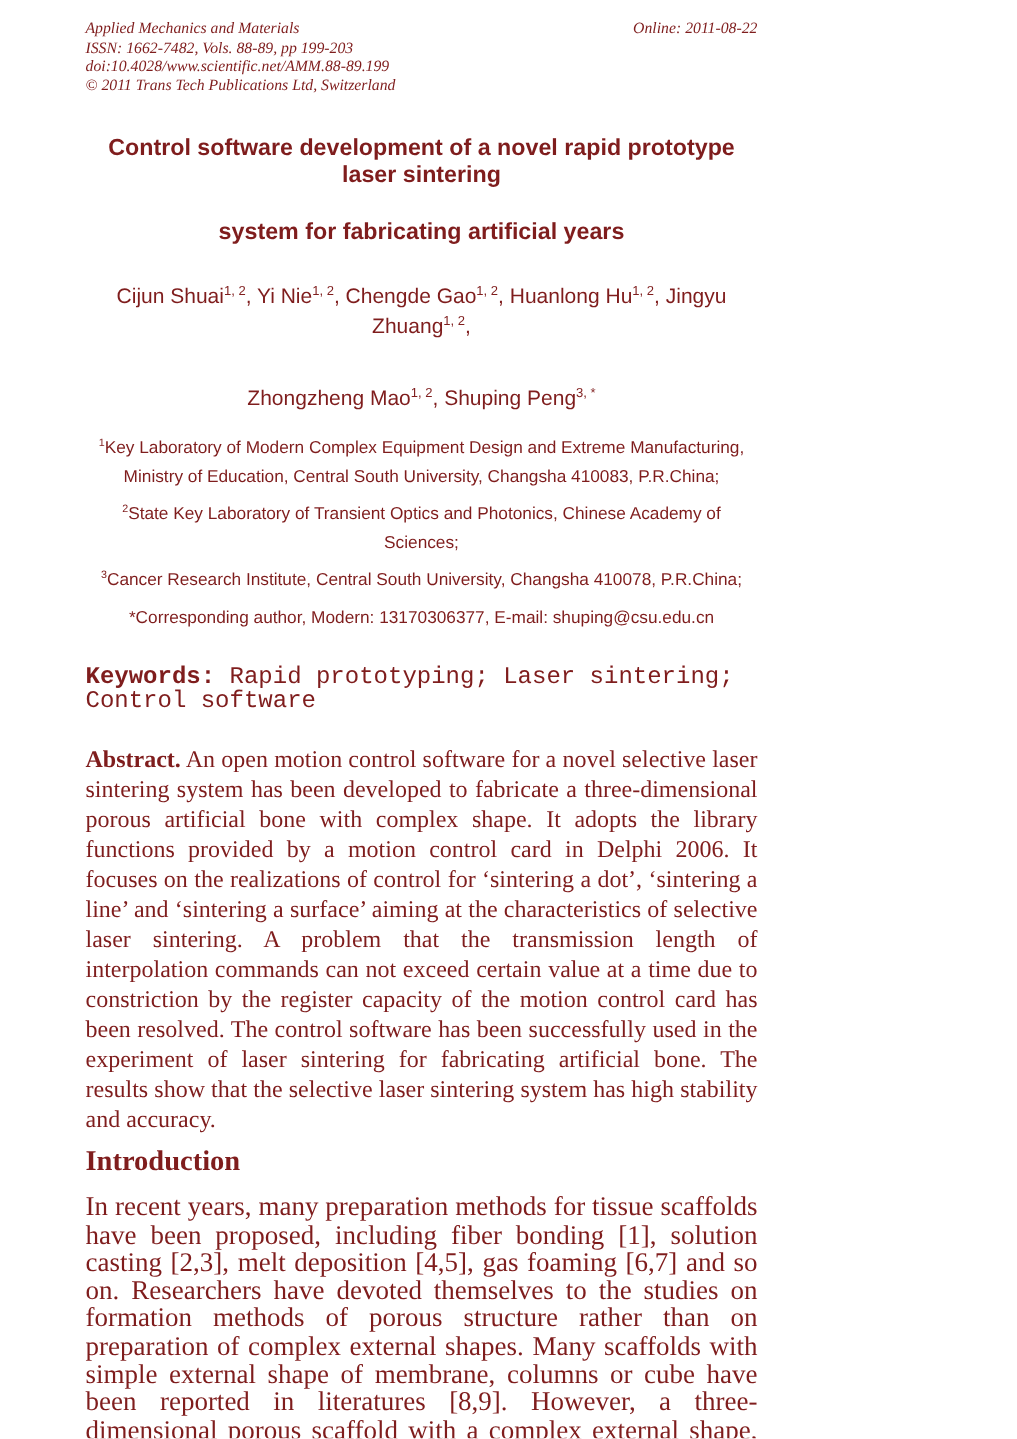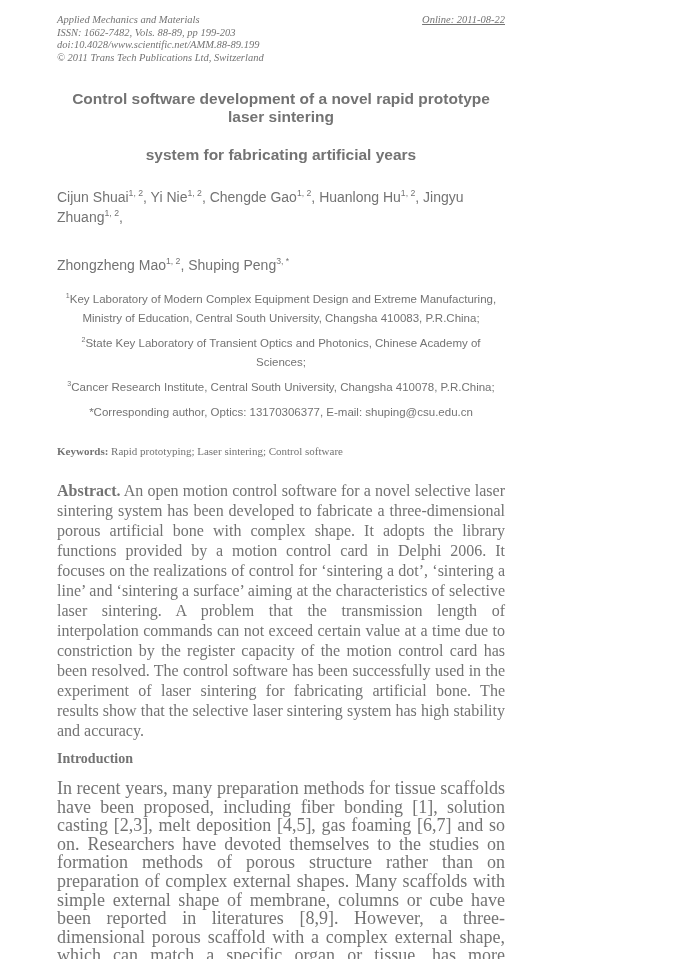--- a/index.html
+++ b/index.html
@@ -2,86 +2,87 @@
 <html><head>
 <meta charset="utf-8">
 <style>
   * { margin: 0; padding: 0; box-sizing: border-box; }
   html, body { background: #ffffff; }
   .page {
     position: relative;
     width: 564px;
     height: 959px;
     background: #ffffff;
-    color: #737373;
+    color: #7f1d1d;
     padding: 14px 59px 0 57px;
     overflow: hidden;
   }
   
   .header-row {
     display: flex;
     justify-content: space-between;
     align-items: flex-start;
     font-family: "Liberation Serif", serif;
     font-style: italic;
     font-size: 10.5px;
     line-height: 12.5px;
   }
   .header-left div { white-space: nowrap; }
-  .header-right { white-space: nowrap; text-decoration: underline; }
+  .header-right { white-space: nowrap; }
   
   .title-block {
     margin-top: 26px;
     text-align: center;
     font-family: "Liberation Sans", sans-serif;
     font-weight: bold;
     font-size: 15.5px;
     line-height: 18px;
   }
   .title-line2 { margin-top: 20px; }
   
   .authors {
     margin-top: 23px;
+    text-align: center;
     font-family: "Liberation Sans", sans-serif;
     font-size: 14px;
     line-height: 20px;
   }
   .authors-line2 { margin-top: 28px; }
   sup { font-size: 0.62em; vertical-align: super; line-height: 0; }
   
   .affiliations {
     margin-top: 15px;
     text-align: center;
     font-family: "Liberation Sans", sans-serif;
     font-size: 11.5px;
     line-height: 19px;
   }
   .affiliation { margin-bottom: 6px; }
   .affiliation:last-child { margin-bottom: 0; }
   
   .keywords {
     margin-top: 21px;
-    font-family: Liberation Serif, serif;
-    font-size: 11px;
+    font-family: Liberation Mono, monospace;
+    font-size: 16px;
     line-height: 16px;
   }
   .keywords .kw-label { font-weight: bold; }
   
   .abstract {
     margin-top: 22px;
     font-family: "Liberation Serif", serif;
     font-size: 16px;
     line-height: 20px;
     text-align: justify;
   }
   .abstract .abs-label { font-weight: bold; }
   .section-heading {
     margin-top: 9px;
     font-family: "Liberation Serif", serif;
-    font-size: 14px;
+    font-size: 19px;
     font-weight: bold;
     line-height: 18px;
   }
   .section-body {
     margin-top: 11px;
     font-family: "Liberation Serif", serif;
     font-size: 18px;
     line-height: 18.6px;
     text-align: justify;
   }
@@ -108,21 +109,21 @@
 
   <div class="authors">
     <div class="authors-line1"><span class="author"><span>Cijun Shuai</span><sup>1, 2</sup><span>, </span></span><span class="author"><span>Yi Nie</span><sup>1, 2</sup><span>, </span></span><span class="author"><span>Chengde Gao</span><sup>1, 2</sup><span>, </span></span><span class="author"><span>Huanlong Hu</span><sup>1, 2</sup><span>, </span></span><span class="author"><span>Jingyu Zhuang</span><sup>1, 2</sup><span>,</span></span></div>
     <div class="authors-line2"><span class="author"><span>Zhongzheng Mao</span><sup>1, 2</sup><span>, </span></span><span class="author"><span>Shuping Peng</span><sup>3, *</sup><span></span></span></div>
   </div>
 
   <div class="affiliations">
     <div class="affiliation"><sup>1</sup><span>Key Laboratory of Modern Complex Equipment Design and Extreme Manufacturing, Ministry of Education, Central South University, Changsha 410083, P.R.China;</span></div>
     <div class="affiliation"><sup>2</sup><span>State Key Laboratory of Transient Optics and Photonics, Chinese Academy of Sciences;</span></div>
     <div class="affiliation"><sup>3</sup><span>Cancer Research Institute, Central South University, Changsha 410078, P.R.China;</span></div>
-    <div class="affiliation"><sup></sup><span>*Corresponding author, Optics: 13170306377, E-mail: shuping@csu.edu.cn</span></div>
+    <div class="affiliation"><sup></sup><span>*Corresponding author, Modern: 13170306377, E-mail: shuping@csu.edu.cn</span></div>
   </div>
 
   <div class="keywords">
     <span class="kw-label">Keywords:</span>
     <span>Rapid prototyping; Laser sintering; Control software</span>
   </div>
 
   <p class="abstract">
     <span class="abs-label">Abstract.</span>
     <span>An open motion control software for a novel selective laser sintering system has been developed to fabricate a three-dimensional porous artificial bone with complex shape. It adopts the library functions provided by a motion control card in Delphi 2006. It focuses on the realizations of control for ‘sintering a dot’, ‘sintering a line’ and ‘sintering a surface’ aiming at the characteristics of selective laser sintering. A problem that the transmission length of interpolation commands can not exceed certain value at a time due to constriction by the register capacity of the motion control card has been resolved. The control software has been successfully used in the experiment of laser sintering for fabricating artificial bone. The results show that the selective laser sintering system has high stability and accuracy.</span>

